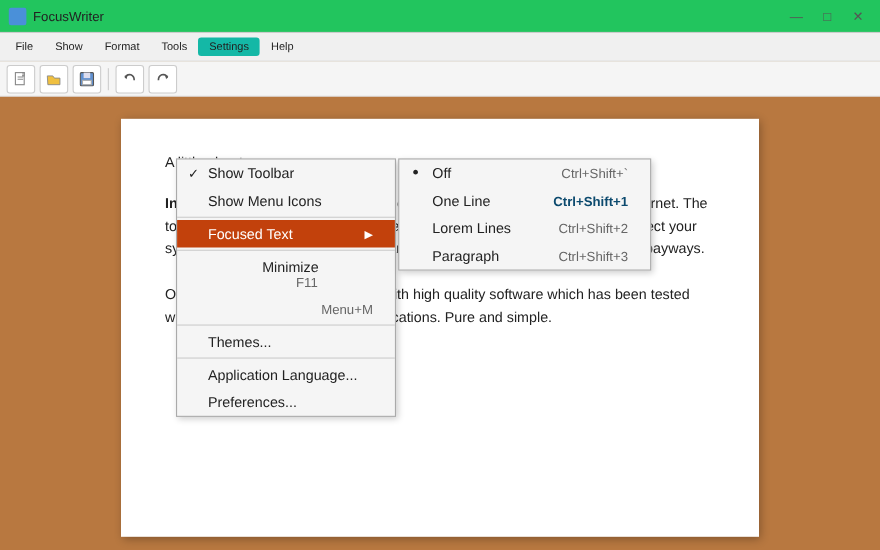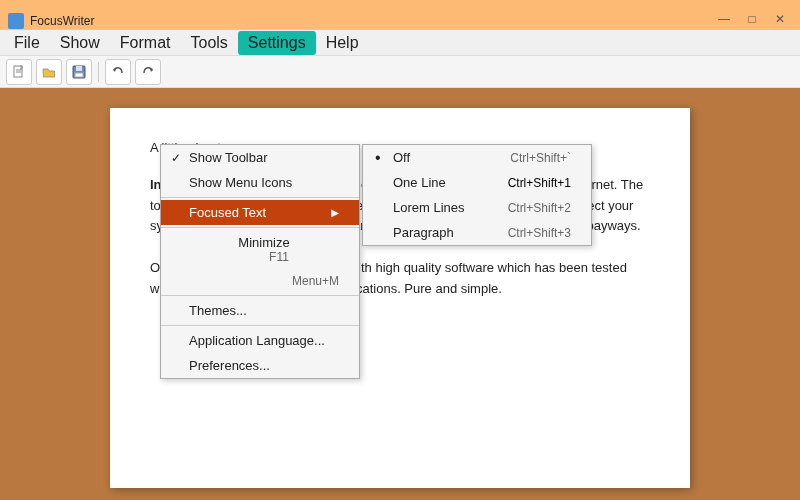--- a/index.html
+++ b/index.html
@@ -7,24 +7,24 @@
       width: 800px;
       height: 500px;
       font-family: 'Segoe UI', Arial, sans-serif;
       font-size: 13px;
       overflow: hidden;
       background: #c8a060;
     }
 
     
     .title-bar {
-      background: #fdba74;
+      background: #22c55e;
       height: 30px;
       display: flex;
-      align-items: flex-end;
+      align-items: center;
       justify-content: space-between;
       padding: 0 8px;
       border-bottom: 1px solid #ccc;
     }
     .title-bar-left {
       display: flex;
       align-items: center;
       gap: 6px;
     }
     .title-icon {
@@ -59,21 +59,21 @@
       background: #f0f0f0;
       height: 26px;
       display: flex;
       align-items: center;
       padding: 0 4px;
       border-bottom: 1px solid #ddd;
     }
     .menu-item {
       padding: 3px 10px;
       cursor: pointer;
-      font-size: 16px;
+      font-size: 10px;
       color: #222;
       border-radius: 3px;
     }
     .menu-item.active { background: #14b8a6; }
 
     
     .toolbar {
       background: #f5f5f5;
       height: 32px;
       display: flex;
@@ -315,21 +315,21 @@
   </div>
 
   <div class="focused-text-submenu">
     <div class="dropdown-item" style="position:relative; justify-content: space-between;">
       <span class="bullet">•</span>
       <span>Off</span>
       <span class="shortcut" style="color:#666; margin-left:auto;">Ctrl+Shift+`</span>
     </div>
     <div class="dropdown-item" style="position:relative; justify-content: space-between;">
       <span>One Line</span>
-      <span class="shortcut" style="color:#000000; margin-left:auto;">Ctrl+Shift+1</span>
+      <span class="shortcut" style="color:#0c4a6e; margin-left:auto;font-weight:bold;">Ctrl+Shift+1</span>
     </div>
     <div class="dropdown-item" style="position:relative; justify-content: space-between;">
       <span>Lorem Lines</span>
       <span class="shortcut" style="color:#666; margin-left:auto;">Ctrl+Shift+2</span>
     </div>
     <div class="dropdown-item" style="position:relative; justify-content: space-between;">
       <span>Paragraph</span>
       <span class="shortcut" style="color:#666; margin-left:auto;">Ctrl+Shift+3</span>
     </div>
   </div>

